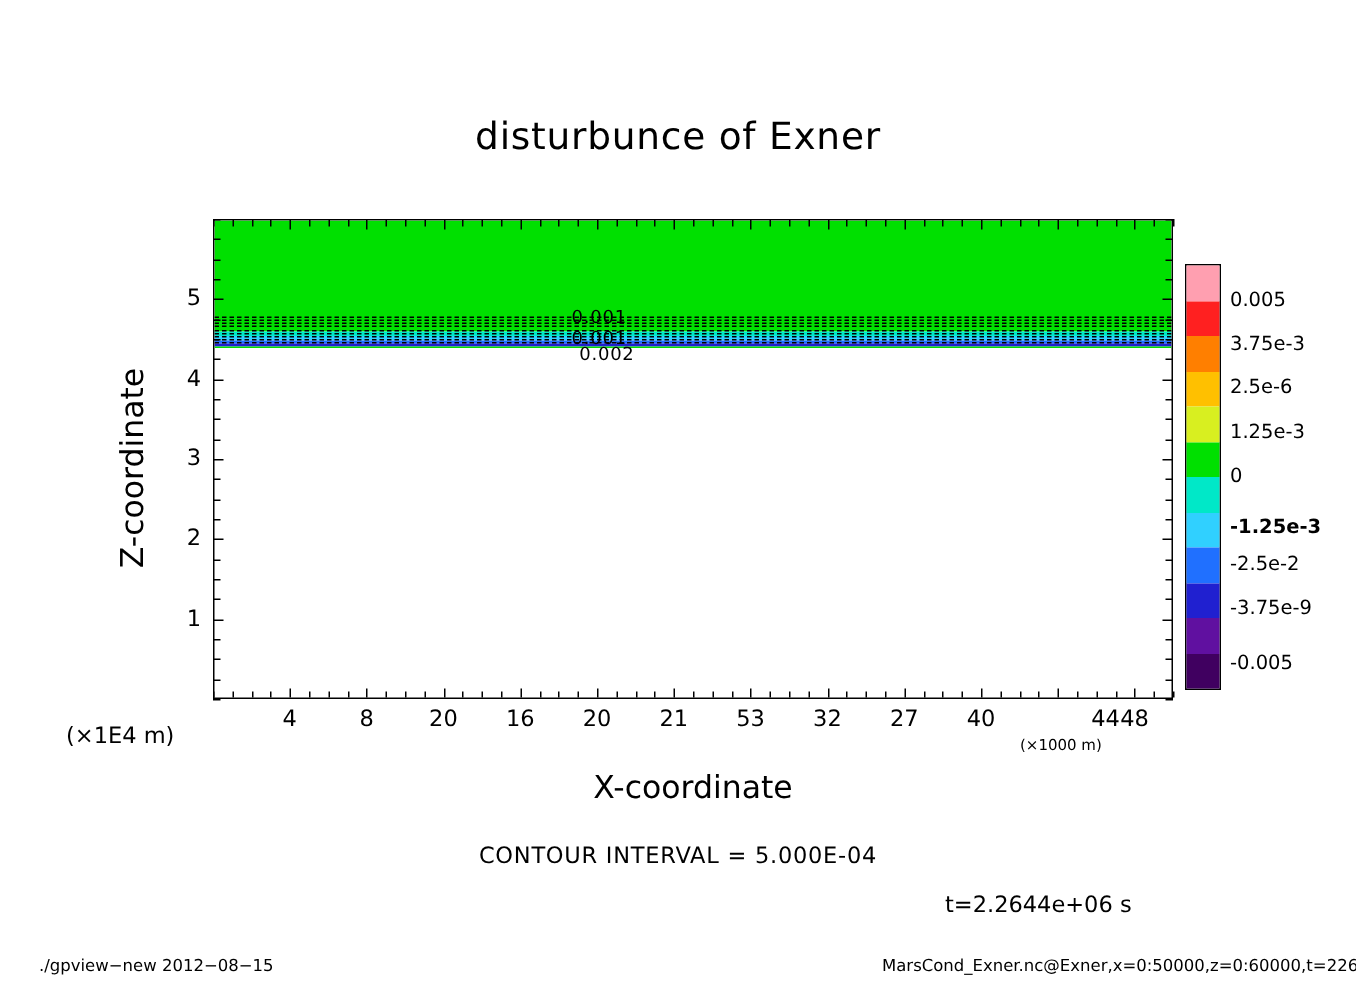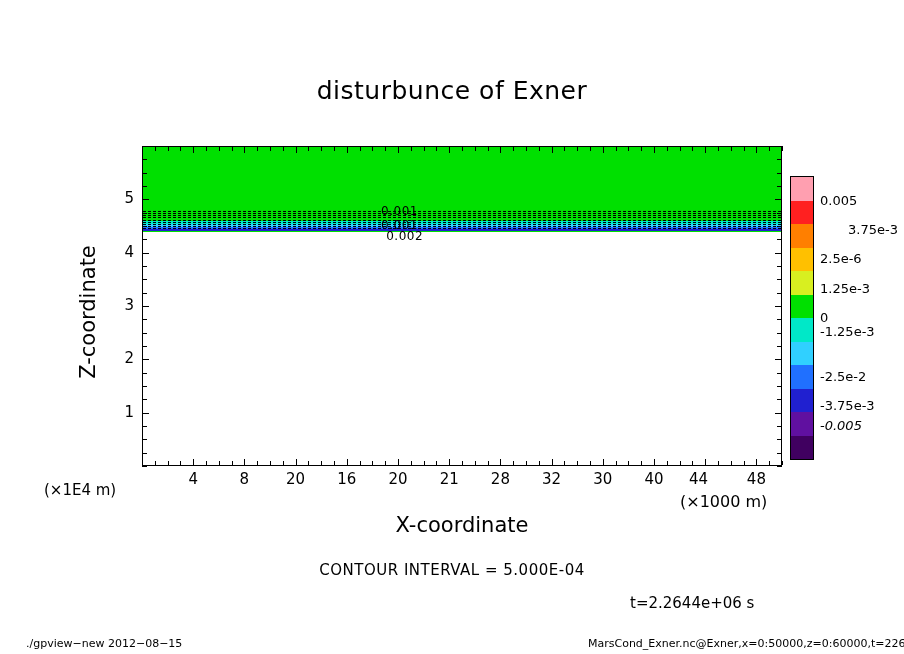--- a/index.html
+++ b/index.html
@@ -93,21 +93,21 @@
   }
   #y-axis-title {
     left: -42px; top: 300px;
     width: 260px;
     text-align: center;
     font-size: 21px;
     transform: rotate(-90deg);
   }
   #x-unit {
     left: 680px; top: 492px;
-    font-size: 16px;
+    font-size: 10px;
     text-align: right;
   }
   #y-unit {
     left: 44px; top: 481px;
     font-size: 15px;
   }
 
   
   #colorbar {
     left: 790px; top: 176px;
@@ -277,25 +277,25 @@
     <div class="tick-x small" style="left: 769.2px; top: 461px;"></div>
     <div class="tick-x small" style="left: 769.2px; top: 146px; height: 5px;"></div>
     <div class="tick-x small" style="left: 782px; top: 461px;"></div>
     <div class="tick-x small" style="left: 782px; top: 146px; height: 5px;"></div>
     <div class="xlabel-num" style="left: 173.2px;">4</div>
     <div class="xlabel-num" style="left: 224.4px;">8</div>
     <div class="xlabel-num" style="left: 275.6px;">20</div>
     <div class="xlabel-num" style="left: 326.8px;">16</div>
     <div class="xlabel-num" style="left: 378px;">20</div>
     <div class="xlabel-num" style="left: 429.2px;">21</div>
-    <div class="xlabel-num" style="left: 480.4px;">28</div>
+    <div class="xlabel-num" style="left: 480.4px;">53</div>
     <div class="xlabel-num" style="left: 531.6px;">32</div>
-    <div class="xlabel-num" style="left: 582.8px;">30</div>
+    <div class="xlabel-num" style="left: 582.8px;">27</div>
     <div class="xlabel-num" style="left: 634px;">40</div>
-    <div class="xlabel-num" style="left: 668px; text-align: right;">44</div>
+    <div class="xlabel-num" style="left: 717px;">44</div>
     <div class="xlabel-num" style="left: 736.4px;">48</div>
     <div class="tick-y small" style="left: 142px; top: 466px; width: 5px;"></div>
     <div class="tick-y small" style="left: 777px; top: 466px; width: 5px;"></div>
     <div class="tick-y small" style="left: 142px; top: 452.667px; width: 5px;"></div>
     <div class="tick-y small" style="left: 777px; top: 452.667px; width: 5px;"></div>
     <div class="tick-y small" style="left: 142px; top: 439.333px; width: 5px;"></div>
     <div class="tick-y small" style="left: 777px; top: 439.333px; width: 5px;"></div>
     <div class="tick-y small" style="left: 142px; top: 426px; width: 5px;"></div>
     <div class="tick-y small" style="left: 777px; top: 426px; width: 5px;"></div>
     <div class="tick-y" style="left: 142px; top: 412.667px; width: 7px;"></div>
@@ -361,26 +361,26 @@
     <div class="cb-cell" style="height: 23.5px; background: rgb(0, 224, 0);"></div>
     <div class="cb-cell" style="height: 23.5px; background: rgb(0, 232, 200);"></div>
     <div class="cb-cell" style="height: 23.5px; background: rgb(48, 208, 255);"></div>
     <div class="cb-cell" style="height: 23.5px; background: rgb(32, 112, 255);"></div>
     <div class="cb-cell" style="height: 23.5px; background: rgb(32, 32, 208);"></div>
     <div class="cb-cell" style="height: 23.5px; background: rgb(96, 16, 160);"></div>
     <div class="cb-cell" style="height: 23.5px; background: rgb(64, 0, 96);"></div>
   </div>
 <div id="colorbar-labels">
     <div class="cb-tick-label abs" style="top: 192.667px;">0.005</div>
-    <div class="cb-tick-label abs" style="top: 222px; margin-left: 28px;">3.75e-3</div>
+    <div class="cb-tick-label abs" style="top: 222px;">3.75e-3</div>
     <div class="cb-tick-label abs" style="top: 251.333px;">2.5e-6</div>
     <div class="cb-tick-label abs" style="top: 280.667px;">1.25e-3</div>
     <div class="cb-tick-label abs" style="top: 310px;">0</div>
-    <div class="cb-tick-label abs" style="top: 324px;">-1.25e-3</div>
+    <div class="cb-tick-label abs" style="top: 344px; font-weight: bold;">-1.25e-3</div>
     <div class="cb-tick-label abs" style="top: 368.667px;">-2.5e-2</div>
-    <div class="cb-tick-label abs" style="top: 398px;">-3.75e-3</div>
-    <div class="cb-tick-label abs" style="top: 418px; font-style: italic;">-0.005</div>
+    <div class="cb-tick-label abs" style="top: 398px;">-3.75e-9</div>
+    <div class="cb-tick-label abs" style="top: 435px;">-0.005</div>
   </div>
 
 <div class="abs" id="contour-interval">CONTOUR INTERVAL = 5.000E-04</div>
 <div class="abs" id="time-stamp">t=2.2644e+06 s</div>
 <div class="abs" id="footer-left">./gpview−new  2012−08−15</div>
 <div class="abs" id="footer-right">MarsCond_Exner.nc@Exner,x=0:50000,z=0:60000,t=2264400</div>
 
 </body></html>

